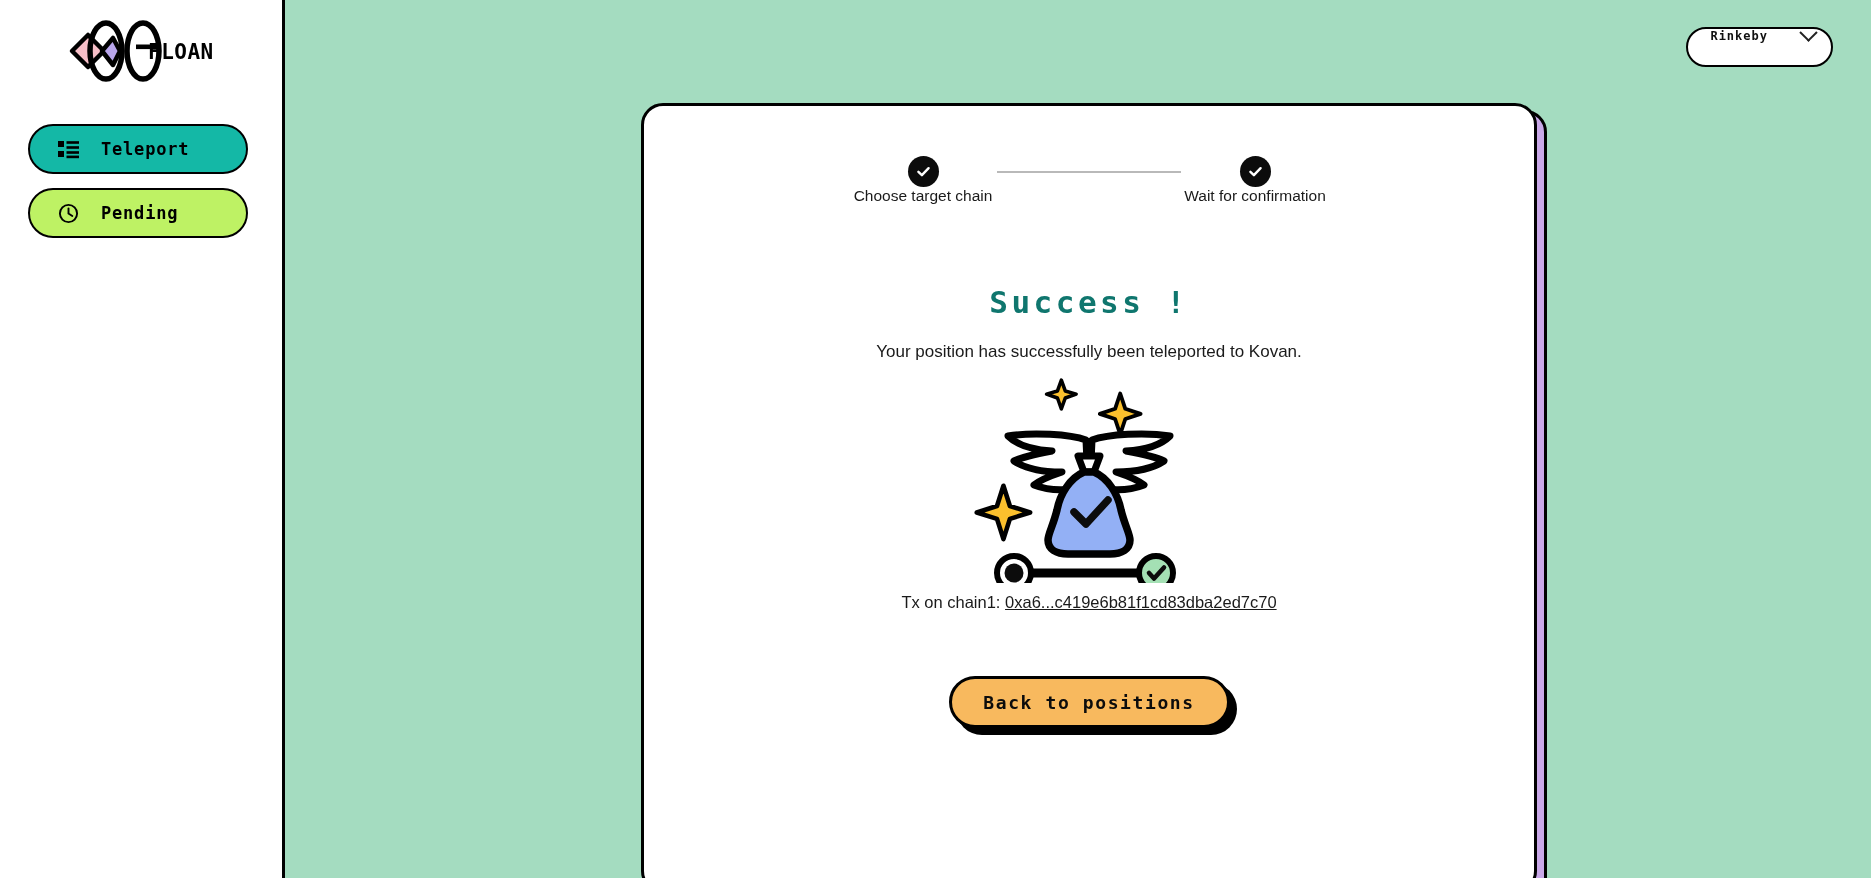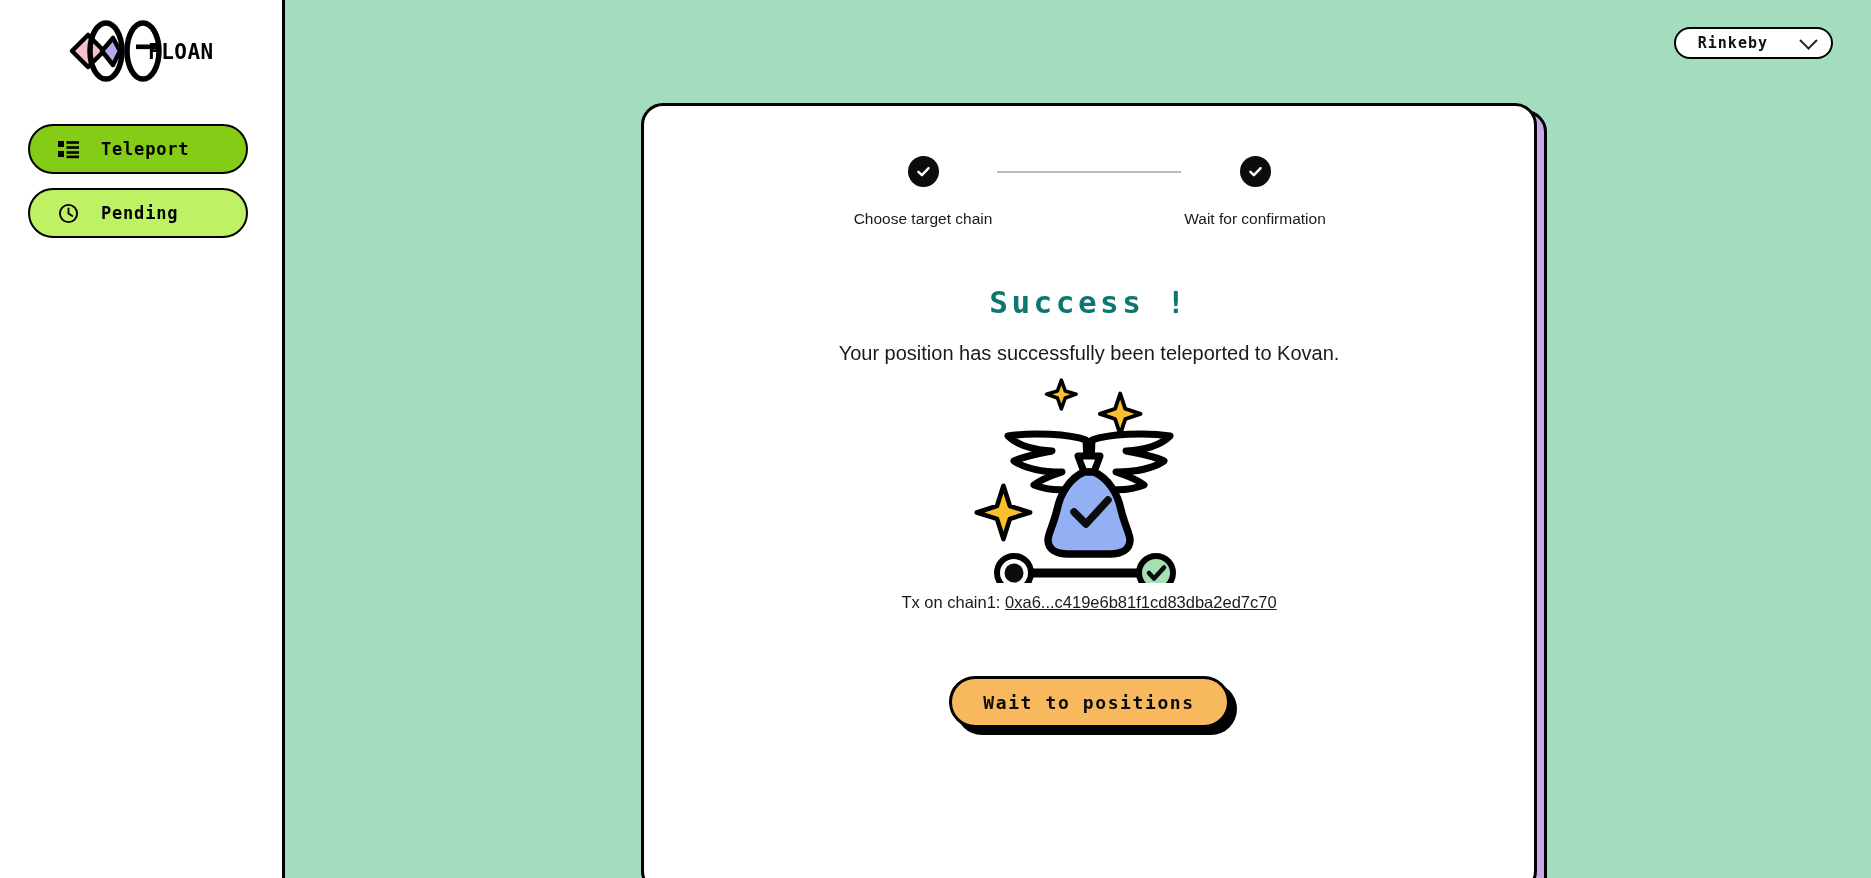--- a/index.html
+++ b/index.html
@@ -58,49 +58,48 @@
     padding-left: 28px;
     gap: 22px;
     font-family: "DejaVu Sans Mono", monospace;
     font-size: 17px;
     font-weight: bold;
     letter-spacing: 0.8px;
     color: #000000;
     user-select: none;
   }
 
-  .nav-item.active { background: #84cc16; }
+  .nav-item.active { background: #14b8a6; }
 
   .nav-icon {
     width: 21px; height: 21px;
     display: flex; align-items: center; justify-content: center;
     flex: 0 0 auto;
   }
 
   
   #header {
     position: absolute;
     right: 38px;
     top: 27px;
     display: flex;
     align-items: center;
     gap: 16px;
     z-index: 6;
   }
 
   .pill {
-    height: 32px;
+    height: 40px;
     border: 2.5px solid #000000;
     border-radius: 26px;
     background: #ffffff;
     display: flex;
-    align-items: center;
     padding: 0 22px;
     font-family: "DejaVu Sans Mono", monospace;
-    font-size: 15px;
+    font-size: 12px;
     font-weight: bold;
     letter-spacing: 1px;
     color: #111111;
     cursor: pointer;
     user-select: none;
     white-space: nowrap;
   }
 
   #network-pill { gap: 34px; padding-right: 16px; }
   #account-pill { letter-spacing: 1.4px; }
@@ -161,21 +160,21 @@
     width: 31px; height: 31px;
     border-radius: 50%;
     background: #0c0c0c;
     display: flex;
     align-items: center;
     justify-content: center;
     flex: 0 0 auto;
   }
 
   .step-label {
-    margin-top: 23px;
+    margin-top: 0;
     font-size: 15.5px;
     line-height: 1.22;
     color: #1a1a1a;
     text-align: center;
     font-family: "Liberation Sans", sans-serif;
   }
 
   .step-line {
     width: 92px;
     height: 1.6px;
@@ -195,21 +194,21 @@
     font-weight: bold;
     letter-spacing: 3.5px;
     color: #0f766e;
   }
 
   #success-desc {
     position: absolute;
     left: 0; right: 0;
     top: 236px;
     text-align: center;
-    font-size: 20px;
+    font-size: 17px;
     color: #1a1a1a;
   }
 
   
   #illustration {
     position: absolute;
     left: 50%;
     transform: translateX(-50%);
     top: 262px;
     width: 230px;
@@ -413,17 +412,17 @@
     <div class="tx-row">
       <span>Tx on chain1: </span><span class="tx-link">0xa6...c419e6b81f1cd83dba2ed7c70</span>
     </div>
 
 
   </div>
 
   <div id="btn-wrap">
     <div id="btn-holder">
       <div id="btn-shadow"></div>
-      <div id="back-button">Wait to positions</div>
+      <div id="back-button">Back to positions</div>
     </div>
   </div>
 
 </div>
 
 </body></html>

